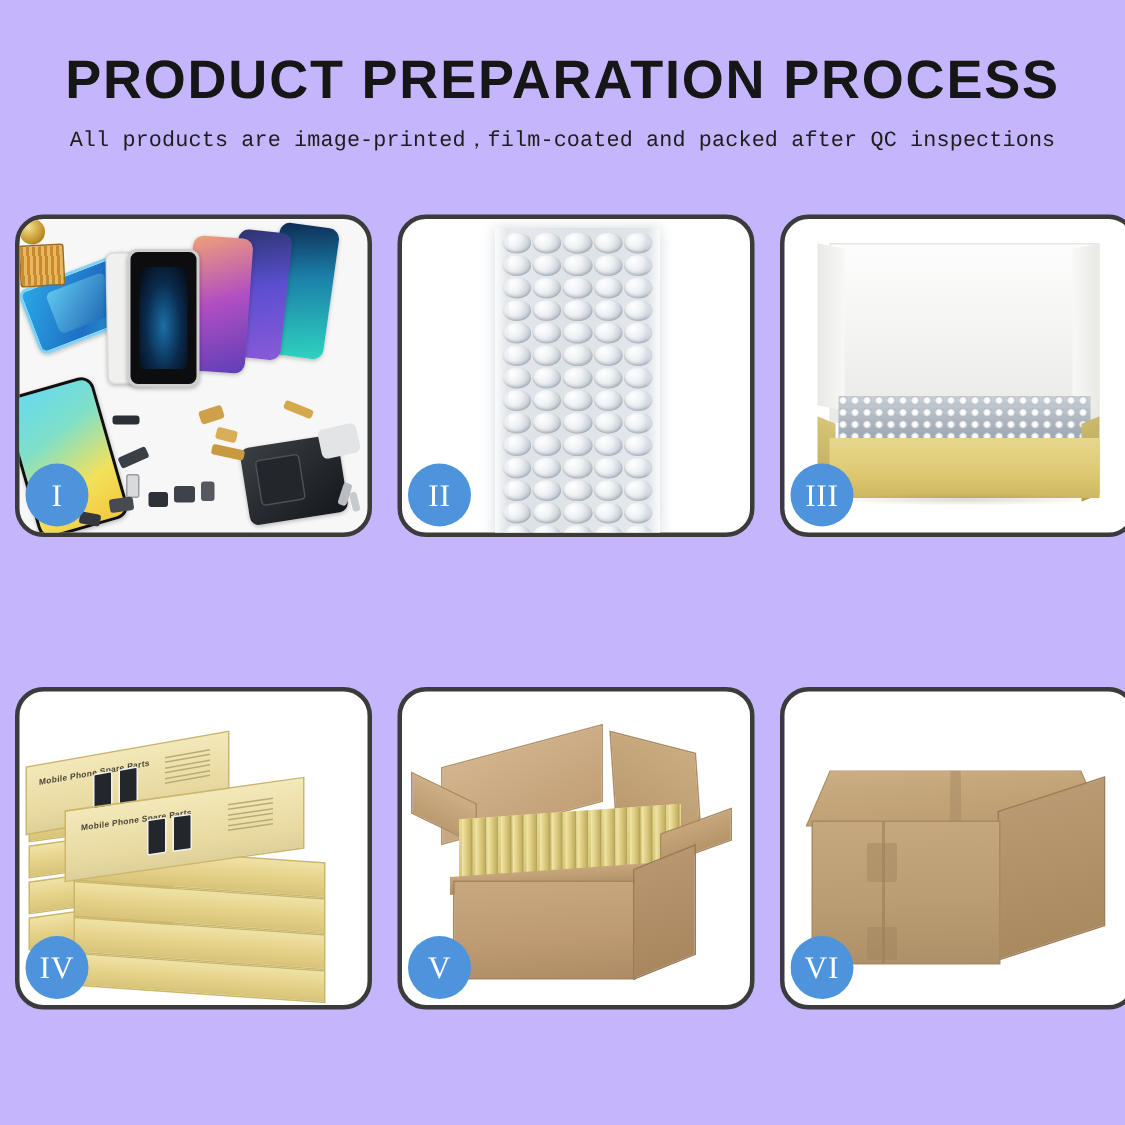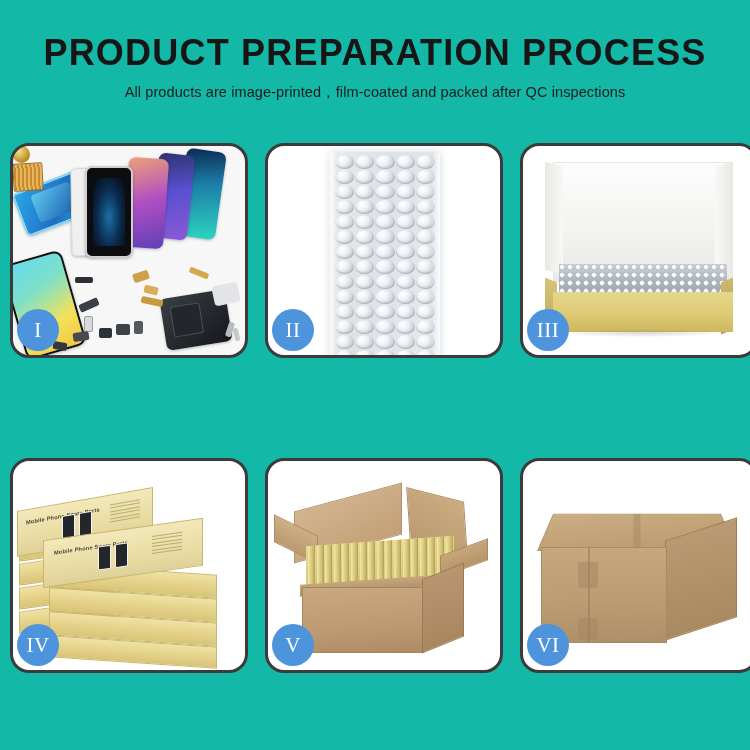--- a/index.html
+++ b/index.html
@@ -2,39 +2,40 @@
 <html><head>
 <meta charset="utf-8">
 <style>
   * { box-sizing: border-box; margin: 0; padding: 0; }
   html, body {
     width: 750px; height: 750px;
     background: #ffffff;
     font-family: "Liberation Sans", sans-serif;
     overflow: hidden;
   }
-  #page { position: relative; width: 750px; height: 750px; background: #14b8a6; }
+  #page { position: relative; width: 750px; height: 750px; background: #c4b5fd; }
 
   
   #header { position: absolute; left: 0; top: 0; width: 750px; text-align: center; }
   #page-title {
     font-size: 36px;
     font-weight: 700;
     letter-spacing: 1.2px;
     color: #161616;
     margin-top: 33px;
     line-height: 1.12;
     font-family: "Liberation Sans", sans-serif;
   }
   #page-subtitle {
     font-size: 14.5px;
     font-weight: 400;
     color: #1d1d1d;
     margin-top: 10px;
     letter-spacing: 0.1px;
+    font-family: Liberation Mono, monospace;
   }
 
   
   #grid {
     position: absolute;
     left: 10px; top: 143px;
     width: 730px;
     display: grid;
     grid-template-columns: repeat(3, 238px);
     grid-template-rows: repeat(2, 215px);

